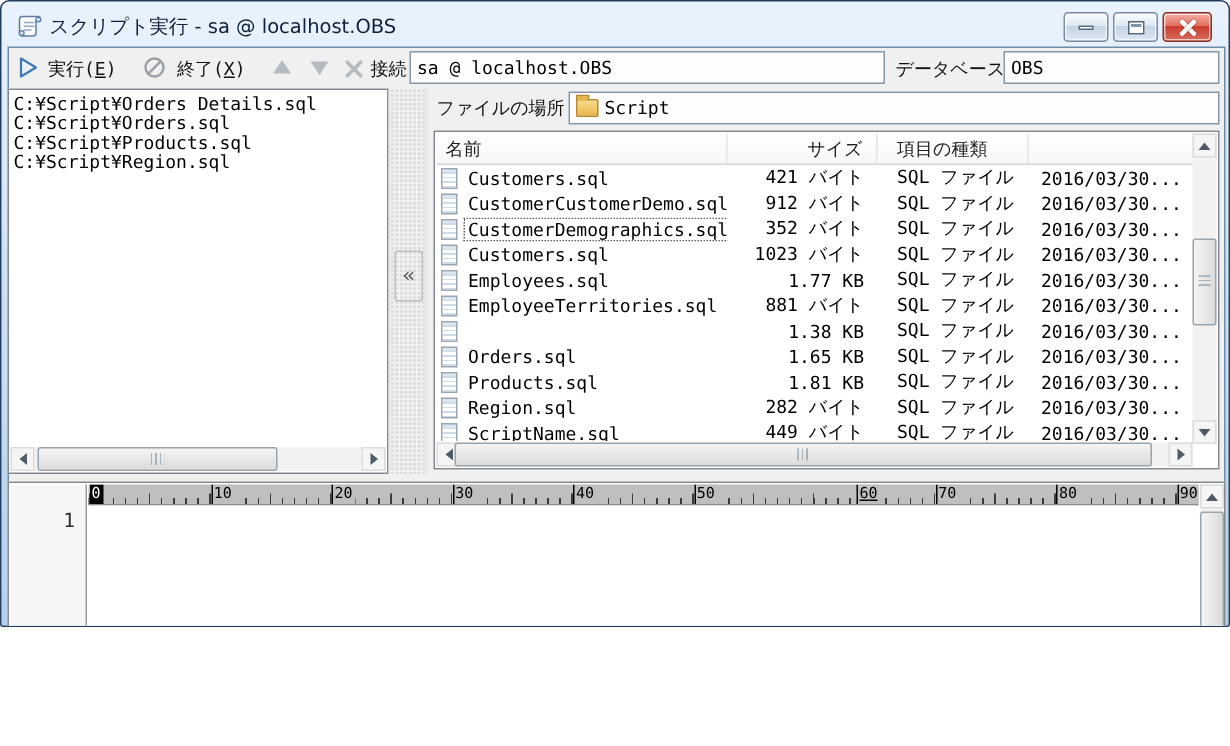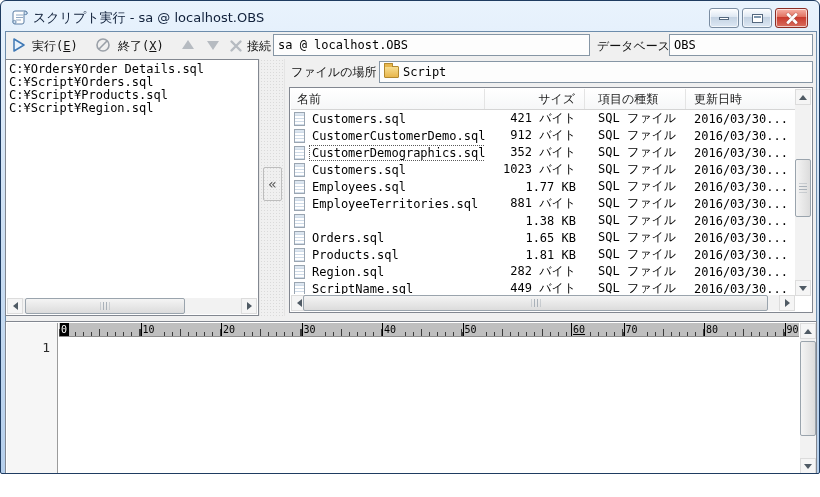--- a/index.html
+++ b/index.html
@@ -1,18 +1,18 @@
 <!DOCTYPE html>
 <html><head>
 <meta charset="utf-8">
 <style>
   * { margin:0; padding:0; box-sizing:border-box; }
   html,body { width:820px; height:497px; background:#fff; overflow:hidden;
     font-family:"DejaVu Sans Mono","DejaVu Sans",monospace; }
-  .frame { position:relative; width:820px; height:474px;
+  .frame { position:relative; width:820px; height:418px;
     background:linear-gradient(180deg,#e9f3fd 0%,#cfe1f4 45%,#b5cfec 100%);
     border:1px solid #1f3c61; border-radius:6px 6px 2px 2px; overflow:hidden; }
   .client { position:absolute; left:4px; top:30px; width:812px; height:461px;
     background:#f0f0f0; border:1px solid #6d8cab; }
 
   
   .titlebar-title { position:absolute; left:32px; top:8px; font-size:13px; color:#10203a;
     font-family:"DejaVu Sans",sans-serif; }
   .app-icon { position:absolute; left:10px; top:8px; width:17px; height:16px; }
   .win-btn { position:absolute; top:7px; height:20px; border:1px solid #7a8da2; border-radius:3px;
@@ -174,21 +174,21 @@
     <div class="val">sa @ localhost.OBS</div>
     <div class="drop">
         <div class="darr"></div>
       </div>
   </div>
   <div class="tool-label" style="left:596px;top:37px;font-family:'DejaVu Sans',sans-serif;">データベース</div>
   <input class="txtfield" style="left: 668px; top: 33px; width: 144px; height: 22px;" value="OBS">
 
   <div class="pathlist">
     <div class="items">
-        <div class="path-item">C:¥Orders¥Order Details.sql</div>
+        <div class="path-item">C:¥Script¥Orders Details.sql</div>
         <div class="path-item">C:¥Script¥Orders.sql</div>
         <div class="path-item">C:¥Script¥Products.sql</div>
         <div class="path-item">C:¥Script¥Region.sql</div>
       </div>
     <div class="sb sb-h" style="left:1px;right:1px;bottom:1px;height:16px;">
       <div class="btn" style="left:0;">
           <div class="a l"></div>
         </div>
       <div class="thumb grip-h" style="left:18px;width:160px;"></div>
       <div class="btn" style="right:0;">
@@ -210,21 +210,20 @@
     <div class="drop">
         <div class="darr"></div>
       </div>
   </div>
 
   <div class="ftable">
     <div class="fhead">
         <div class="hcell c0">名前</div>
         <div class="hcell c1">サイズ</div>
         <div class="hcell c2">項目の種類</div>
-        <div class="hcell c3">更新日時</div>
       </div>
     <div class="fbody">
         <div class="frow">
           <div class="c name">
             <span class="doc-icon"></span>
             <span class="fname">Customers.sql</span>
           </div>
           <div class="c size">421 バイト</div>
           <div class="c type">SQL ファイル</div>
           <div class="c date">2016/03/30...</div>

